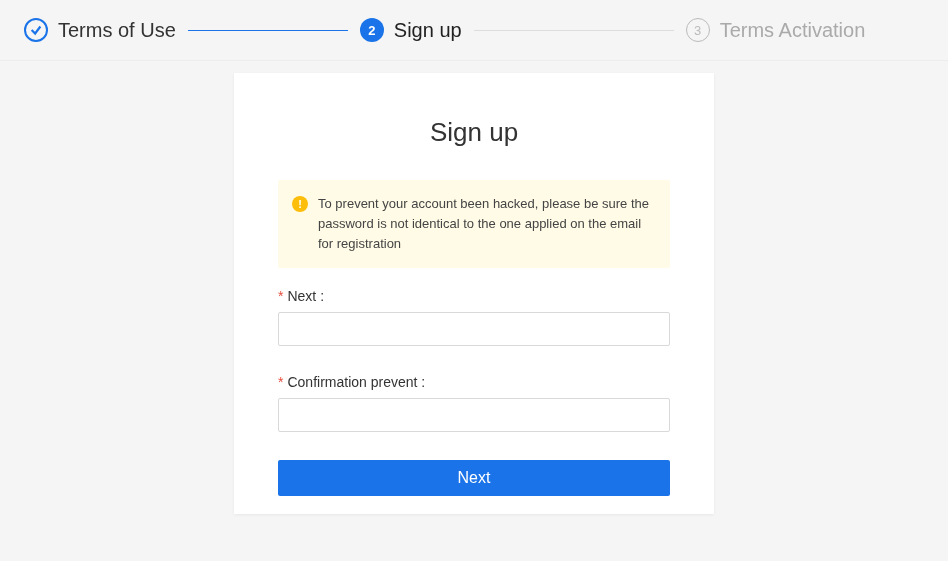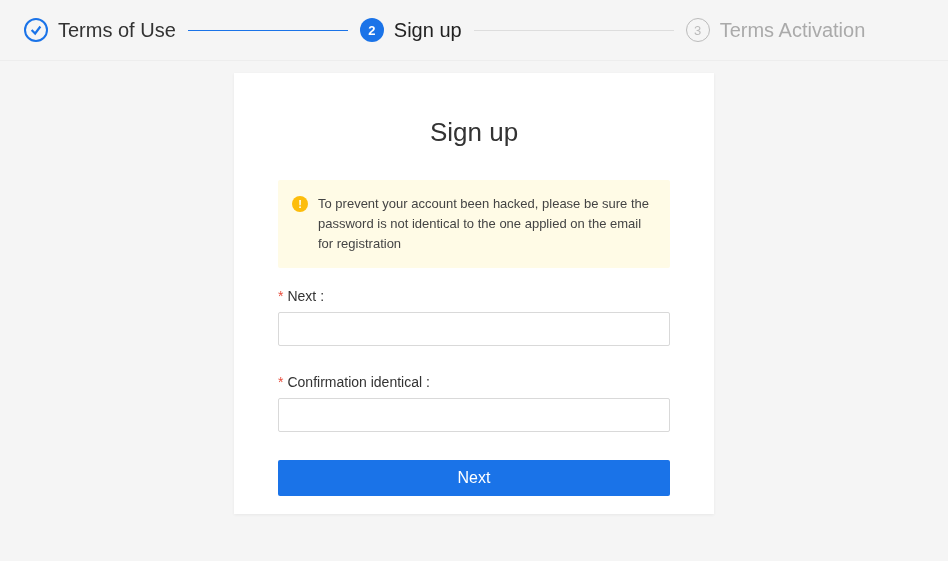--- a/index.html
+++ b/index.html
@@ -188,19 +188,19 @@
   <div class="form-group">
     <label class="form-label">
       <span class="req">*</span><span>Next</span> :
     </label>
     <input class="form-input" type="text" value="" style="">
   </div>
 
 
   <div class="form-group">
     <label class="form-label">
-      <span class="req">*</span><span>Confirmation identical</span> :
+      <span class="req">*</span><span>Confirmation prevent</span> :
     </label>
     <input class="form-input" type="password" value="" style="">
   </div>
 
   <button class="btn-primary">Next</button>
 </div>
 
 </body></html>

